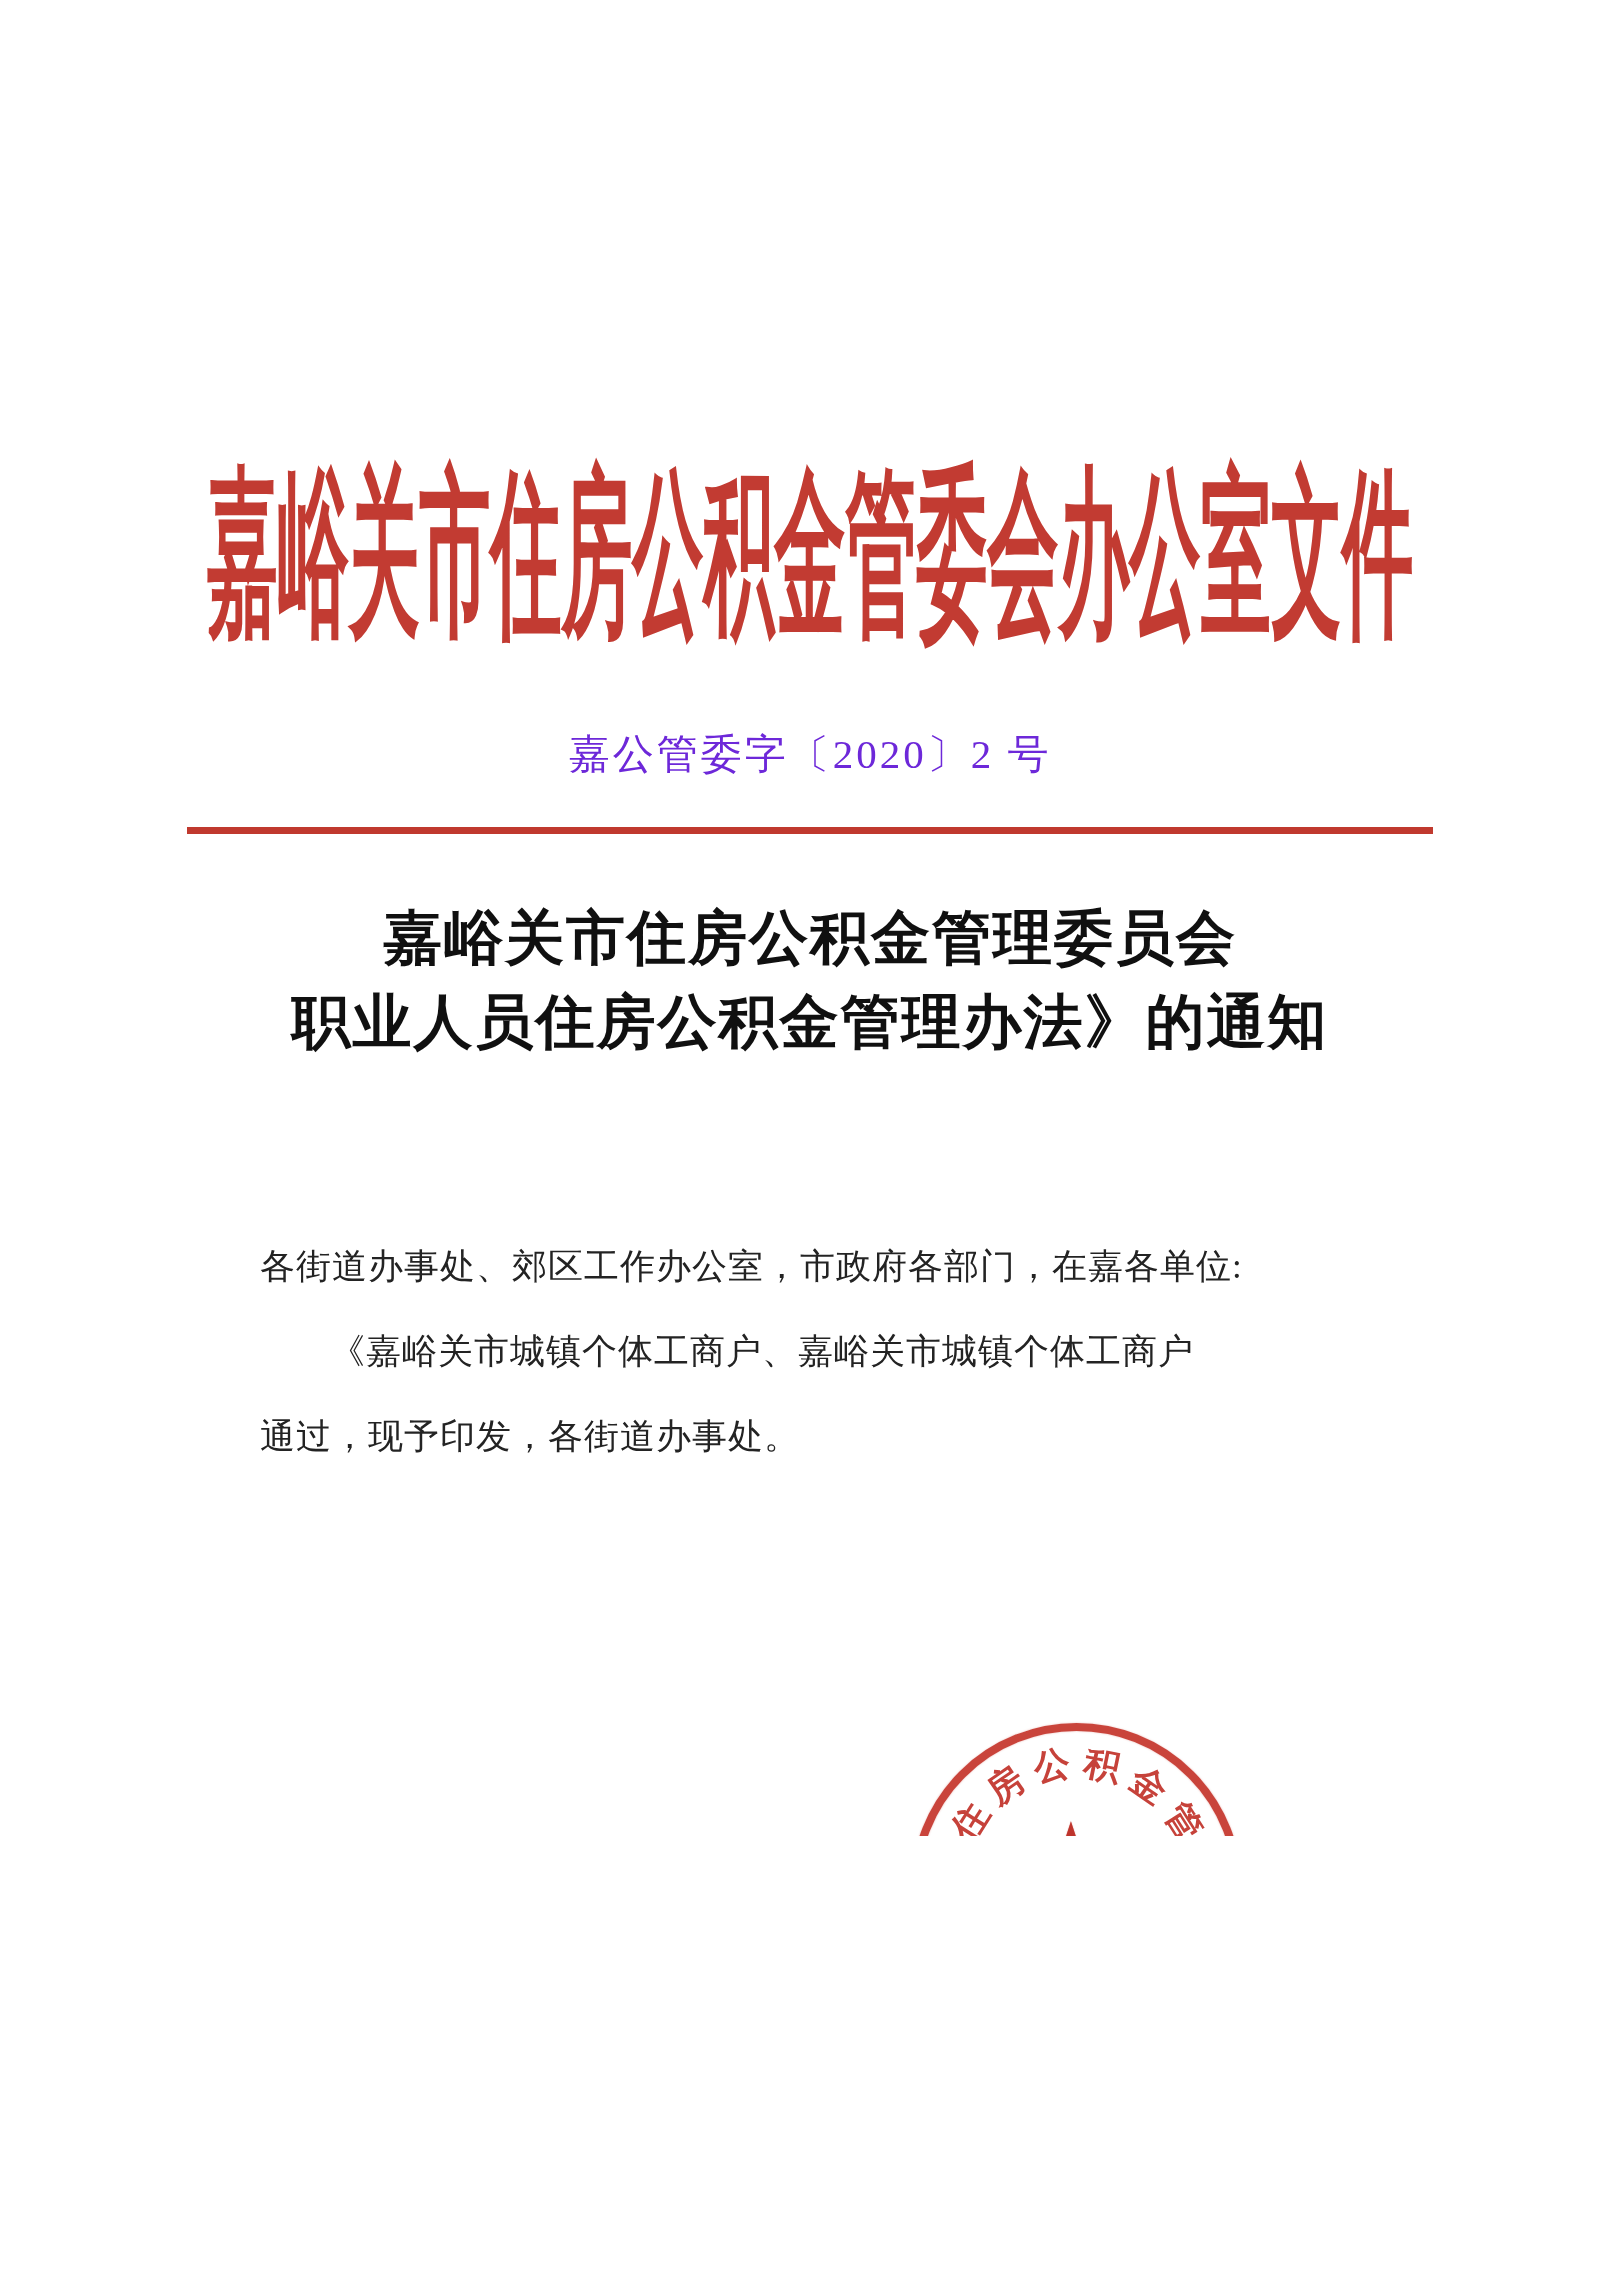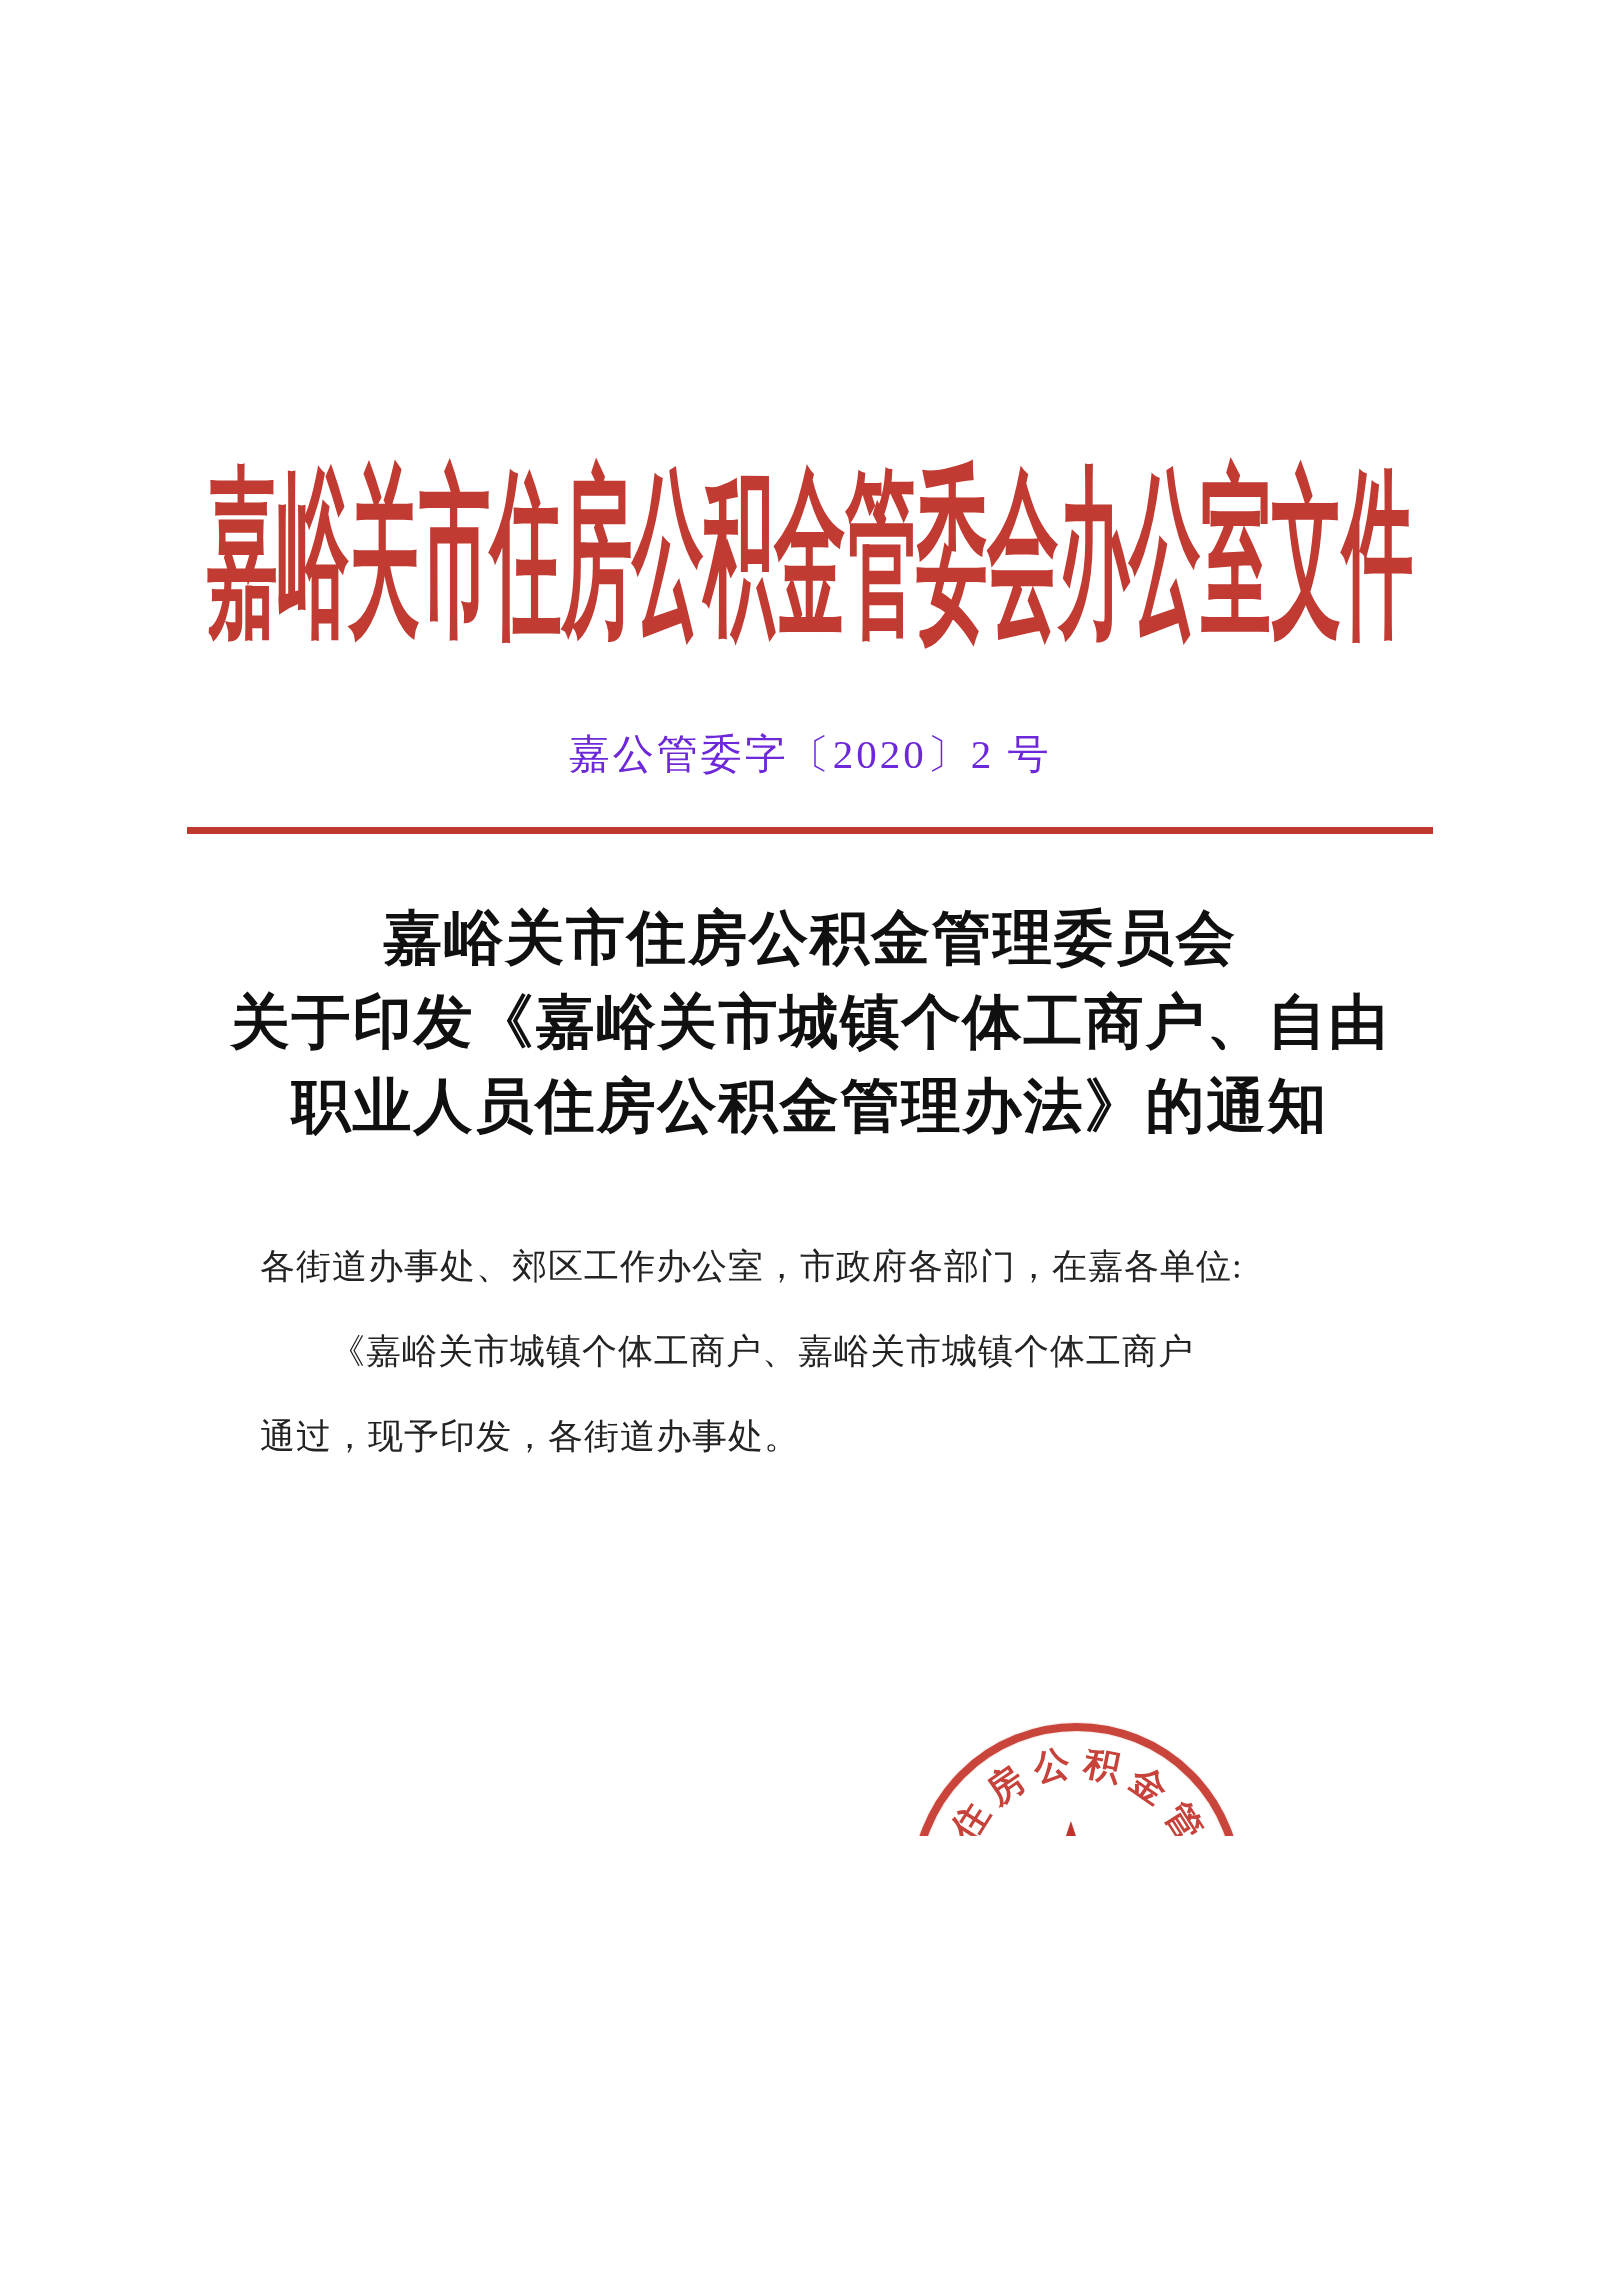--- a/index.html
+++ b/index.html
@@ -122,21 +122,20 @@
   <div class="masthead">
     <span class="masthead-inner" style="color: rgb(194, 59, 50);">嘉峪关市住房公积金管委会办公室文件</span>
   </div>
 
   <div class="doc-number">嘉公管委字〔2020〕2 号</div>
 
   <div class="red-rule" style="background: rgb(192, 57, 46);"></div>
 
   <div class="doc-title">
     <div>嘉峪关市住房公积金管理委员会</div>
-    <div>关于印发《嘉峪关市城镇个体工商户、自由</div>
     <div>职业人员住房公积金管理办法》的通知</div>
   </div>
 
   <div class="body-block">
     <div class="body-line">各街道办事处、郊区工作办公室，市政府各部门，在嘉各单位:</div>
     <div class="body-line indent">《嘉峪关市城镇个体工商户、嘉峪关市城镇个体工商户</div>
     <div class="body-line">通过，现予印发，各街道办事处。</div>
   </div>
 
   <div class="seal">

